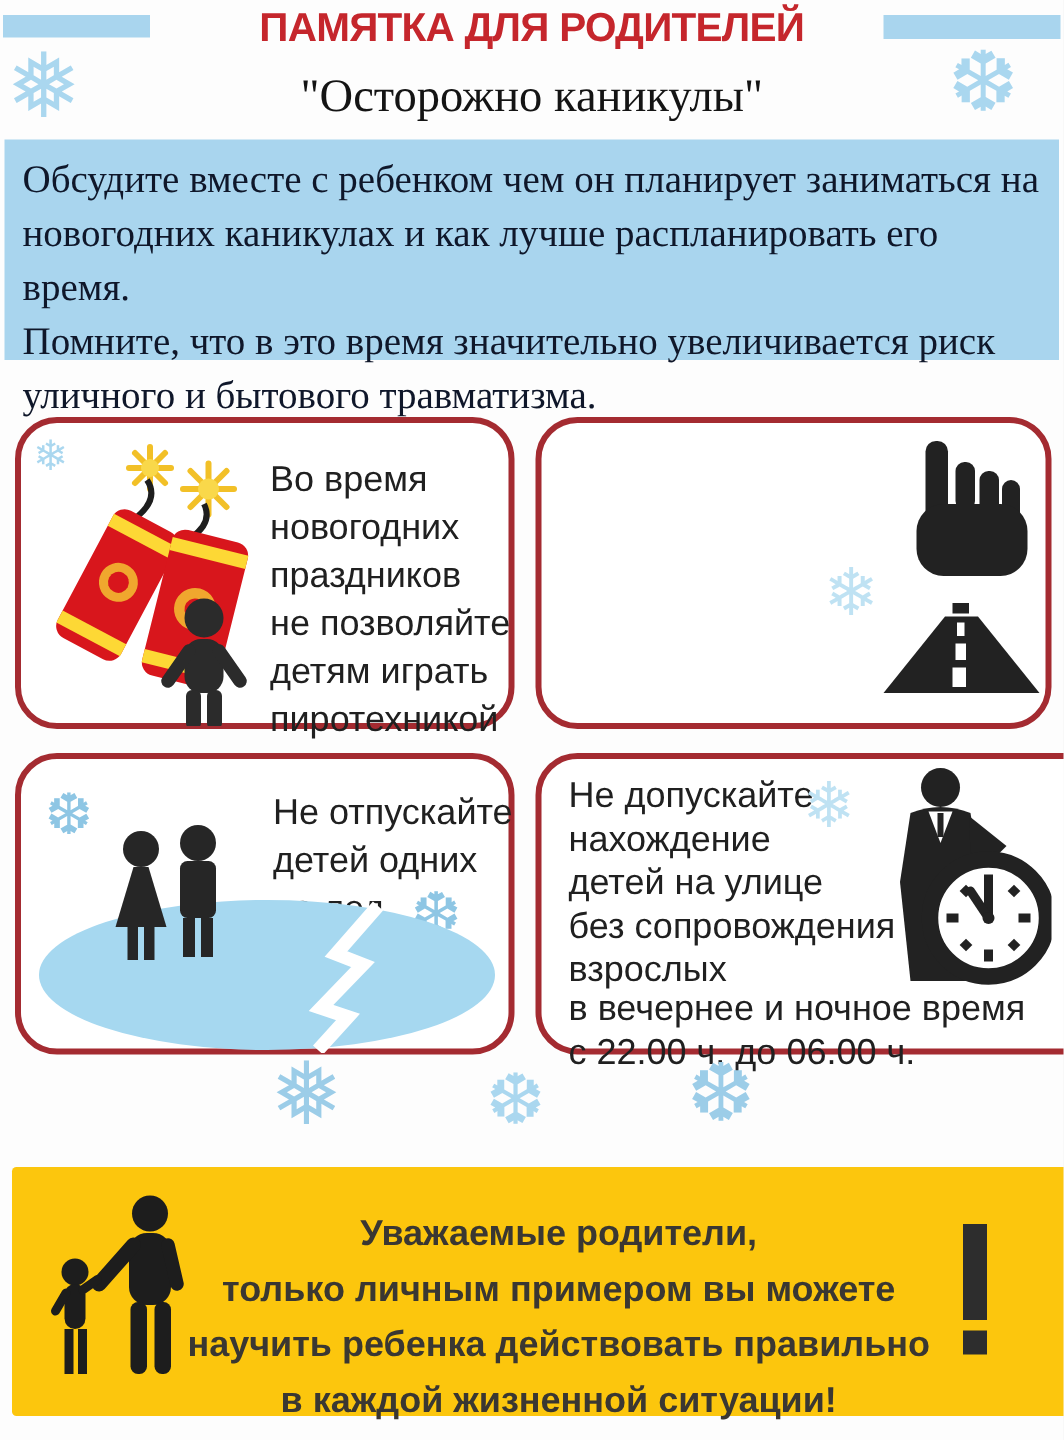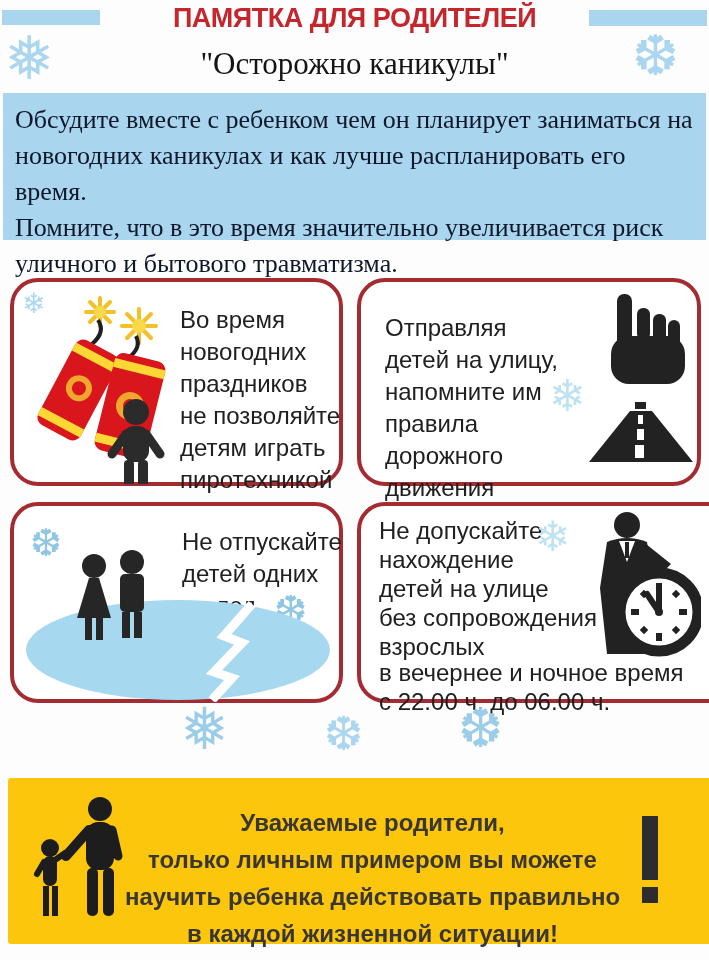--- a/index.html
+++ b/index.html
@@ -133,26 +133,20 @@
     </svg>
     <div class="card-text">Во время
 новогодних
 праздников
 не позволяйте
 детям играть
 пиротехникой</div>
   </div>
 
   <div class="card card2">
-    <div class="card-text">Отправляя
-детей на улицу,
-напомните им
-правила
-дорожного
-движения</div>
     <span class="sf sf-c2">❄</span>
     <svg class="icon-abs" style="left:240px;top:12px" width="88" height="98" viewBox="0 0 88 98">
       <g fill="#222">
         <rect x="16" y="0" width="15" height="60" rx="7"></rect>
         <rect x="36" y="14" width="13" height="32" rx="6"></rect>
         <rect x="52" y="20" width="13" height="30" rx="6"></rect>
         <rect x="67" y="26" width="12" height="28" rx="6"></rect>
         <rect x="10" y="42" width="74" height="48" rx="18"></rect>
       </g>
     </svg>

